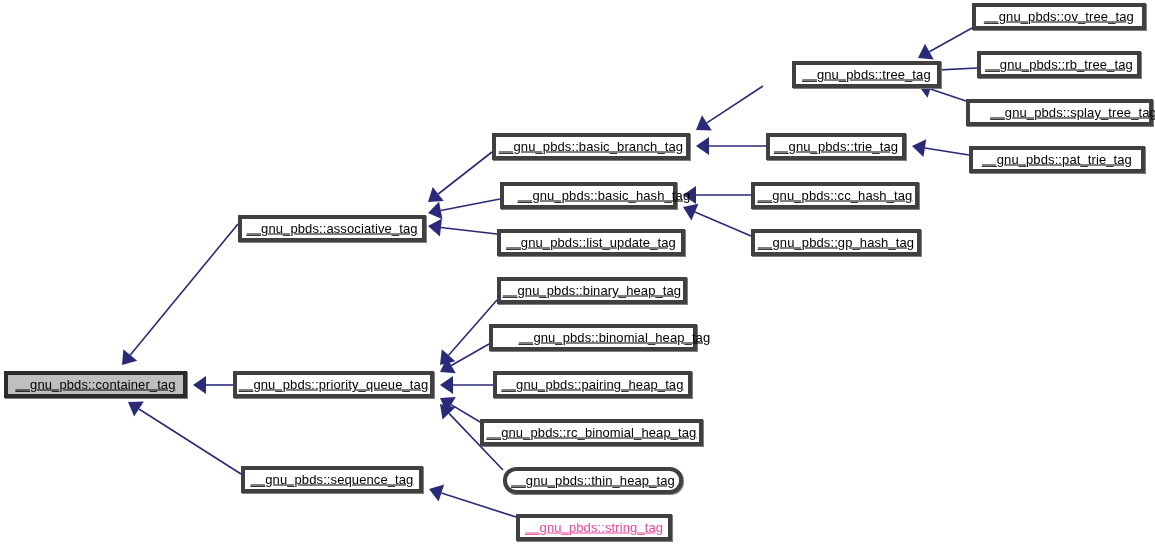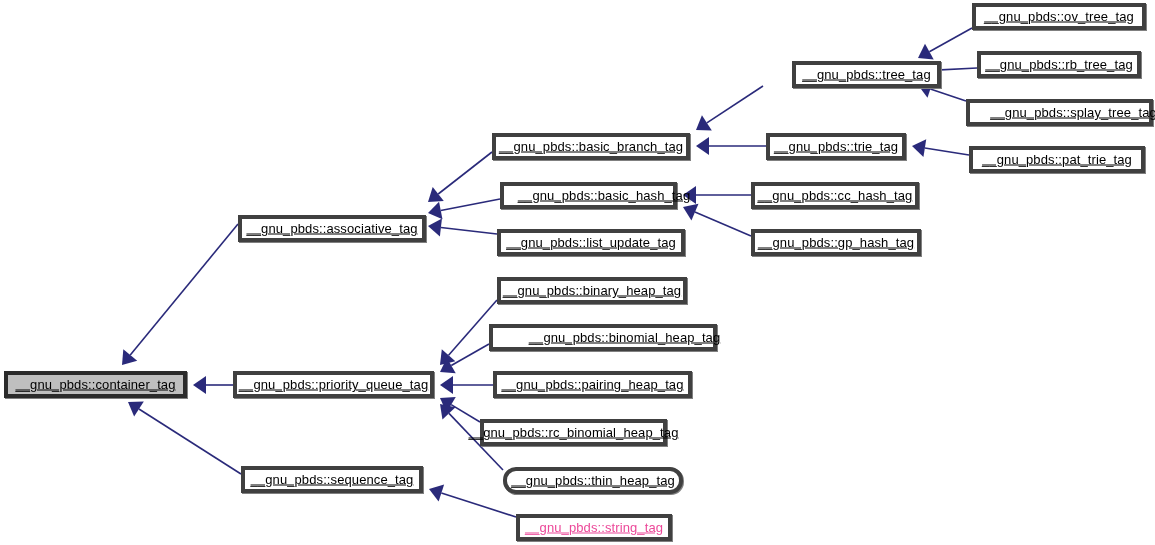--- a/index.html
+++ b/index.html
@@ -176,27 +176,27 @@
       </div>
       <div class="node" style="left: 966px; top: 99px; width: 187px; height: 27px; background: rgb(255, 255, 255); border-color: rgb(64, 64, 64); color: rgb(0, 0, 0); padding-left: 28px;">
         <span class="node-label">__gnu_pbds::splay_tree_tag</span>
       </div>
       <div class="node" style="left: 969px; top: 146px; width: 176px; height: 27px; background: rgb(255, 255, 255); border-color: rgb(64, 64, 64); color: rgb(0, 0, 0); text-align: center;">
         <span class="node-label">__gnu_pbds::pat_trie_tag</span>
       </div>
       <div class="node" style="left: 497px; top: 277px; width: 190px; height: 27px; background: rgb(255, 255, 255); border-color: rgb(64, 64, 64); color: rgb(0, 0, 0);">
         <span class="node-label">__gnu_pbds::binary_heap_tag</span>
       </div>
-      <div class="node" style="left: 489px; top: 324px; width: 228px; height: 27px; background: rgb(255, 255, 255); border-color: rgb(64, 64, 64); color: rgb(0, 0, 0); padding-left: 43px;">
+      <div class="node" style="left: 489px; top: 324px; width: 208px; height: 27px; background: rgb(255, 255, 255); border-color: rgb(64, 64, 64); color: rgb(0, 0, 0); padding-left: 43px;">
         <span class="node-label">__gnu_pbds::binomial_heap_tag</span>
       </div>
       <div class="node" style="left: 493px; top: 371px; width: 199px; height: 27px; background: rgb(255, 255, 255); border-color: rgb(64, 64, 64); color: rgb(0, 0, 0);">
         <span class="node-label">__gnu_pbds::pairing_heap_tag</span>
       </div>
-      <div class="node" style="left: 480px; top: 419px; width: 187px; height: 27px; background: rgb(255, 255, 255); border-color: rgb(64, 64, 64); color: rgb(0, 0, 0);">
+      <div class="node" style="left: 480px; top: 419px; width: 223px; height: 27px; background: rgb(255, 255, 255); border-color: rgb(64, 64, 64); color: rgb(0, 0, 0);">
         <span class="node-label">__gnu_pbds::rc_binomial_heap_tag</span>
       </div>
       <div class="node" style="left: 503px; top: 467px; width: 180px; height: 27px; background: rgb(255, 255, 255); border-color: rgb(64, 64, 64); color: rgb(0, 0, 0); border-radius: 13px;">
         <span class="node-label">__gnu_pbds::thin_heap_tag</span>
       </div>
       <div class="node" style="left: 516px; top: 514px; width: 156px; height: 27px; background: rgb(255, 255, 255); border-color: rgb(64, 64, 64); color: #ec4899; text-align: right;">
         <span class="node-label">__gnu_pbds::string_tag</span>
       </div>
     </div>
 </div>

